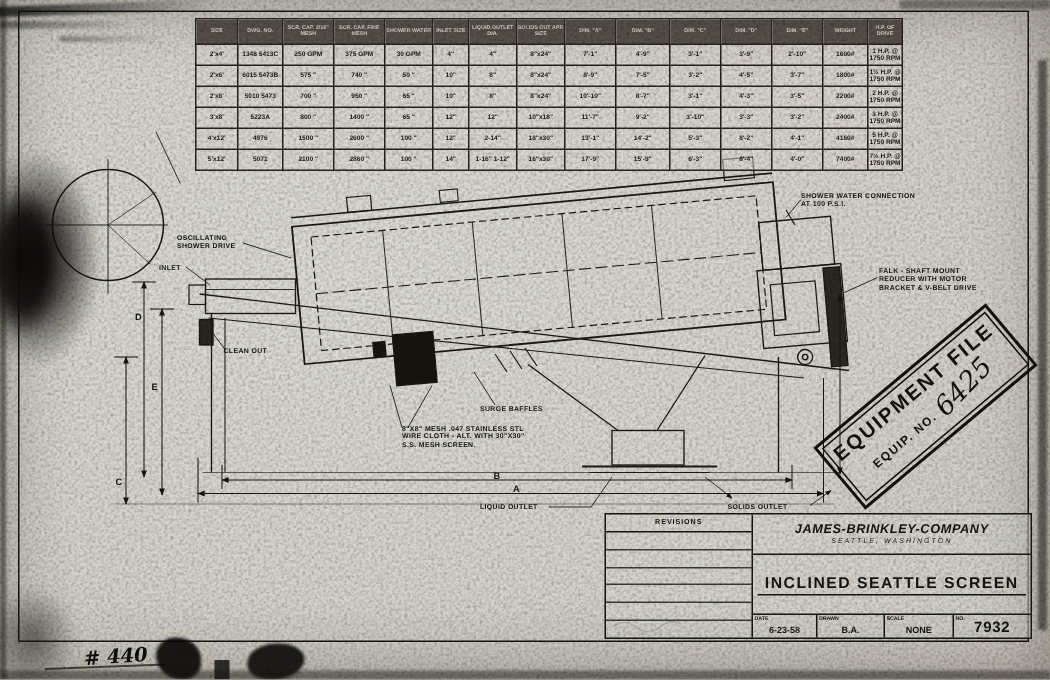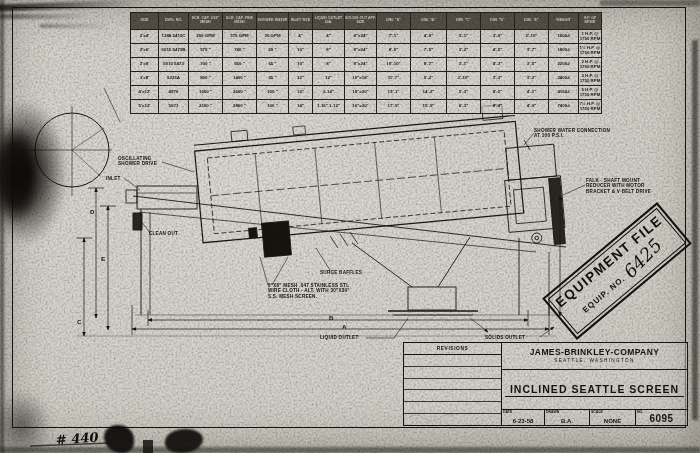--- a/index.html
+++ b/index.html
@@ -34,21 +34,21 @@
 
   
   .tblock{position:absolute;left:403px;top:342px;width:285px;height:84px;border:1.6px solid #17150f;
     display:flex;z-index:4;background:rgba(214,212,206,.6);box-sizing:border-box;}
   .revisions{width:97px;border-right:1.2px solid #17150f;display:flex;flex-direction:column;}
   .rev-head{height:11px;border-bottom:1px solid #17150f;font-size:4.8px;font-weight:bold;
     text-align:center;letter-spacing:.6px;line-height:11px;}
   .rev-row{flex:1;border-bottom:.8px solid rgba(23,21,15,.8);}
   .rev-row:last-child{border-bottom:none;}
   .main-block{flex:1;display:flex;flex-direction:column;}
-  .company{height:27px;border-bottom:1.2px solid #17150f;text-align:center;padding-top:4px;box-sizing:border-box;}
+  .company{height:27px;border-bottom:1.2px solid #17150f;text-align:center;padding-top:4px;box-sizing:border-box;font-style:italic;}
   .company-name{font-size:8.5px;font-weight:bold;letter-spacing:.4px;}
   .company-city{font-size:4.6px;letter-spacing:1.4px;margin-top:1px;}
   .title-row{flex:1;display:flex;align-items:center;justify-content:center;}
   .drawing-title{font-size:10.5px;font-weight:bold;letter-spacing:1px;
     border-bottom:1.6px solid #17150f;padding:0 5px 1px;}
   .meta-row{height:15px;border-top:1.2px solid #17150f;display:flex;}
   .meta-cell{position:relative;border-right:1px solid #17150f;box-sizing:border-box;
     display:flex;align-items:flex-end;justify-content:center;padding-bottom:1px;}
   .meta-cell:last-child{border-right:none;}
   .meta-label{position:absolute;left:1px;top:0;font-size:3.5px;font-weight:bold;}
@@ -409,21 +409,21 @@
         <div class="meta-cell mc-drawn">
           <span class="meta-label">DRAWN</span>
           <span class="meta-value">B.A.</span>
         </div>
         <div class="meta-cell mc-scale">
           <span class="meta-label">SCALE</span>
           <span class="meta-value">NONE</span>
         </div>
         <div class="meta-cell mc-no">
           <span class="meta-label">NO.</span>
-          <span class="meta-value big">6095</span>
+          <span class="meta-value big">7932</span>
         </div>
       </div>
     </div>
   </div>
 
   <div class="hand"># 440</div>
 
   <div class="smudge sm-left"></div>
   <div class="smudge sm-left2"></div>
   <div class="smudge sm-ts1"></div>

